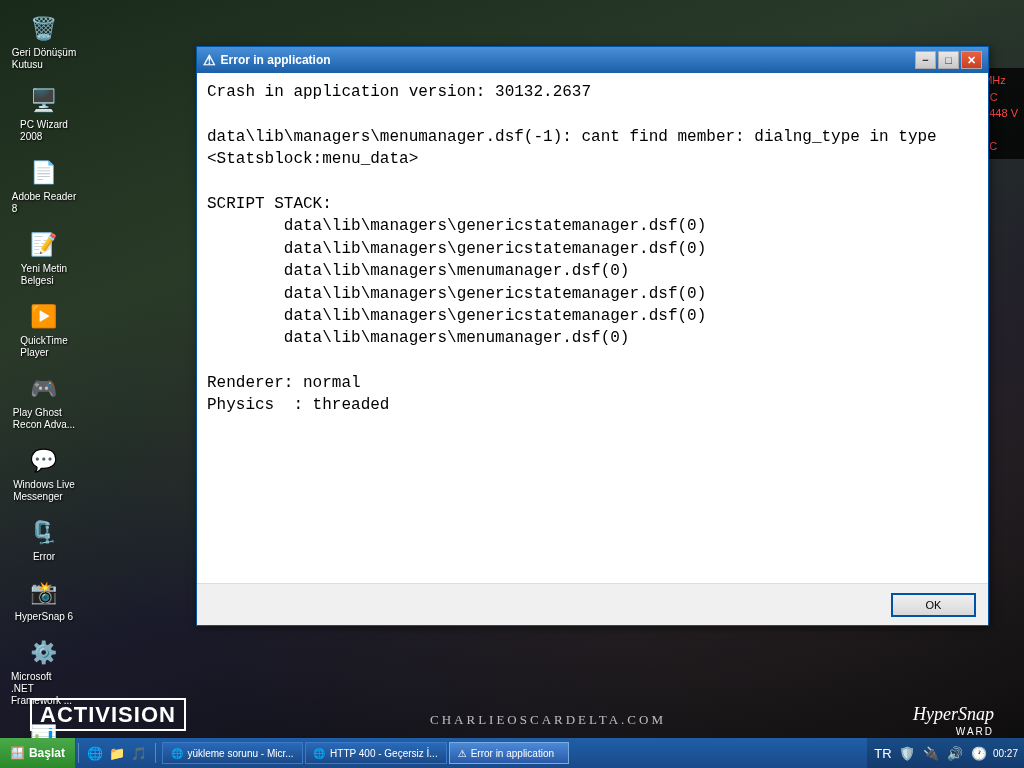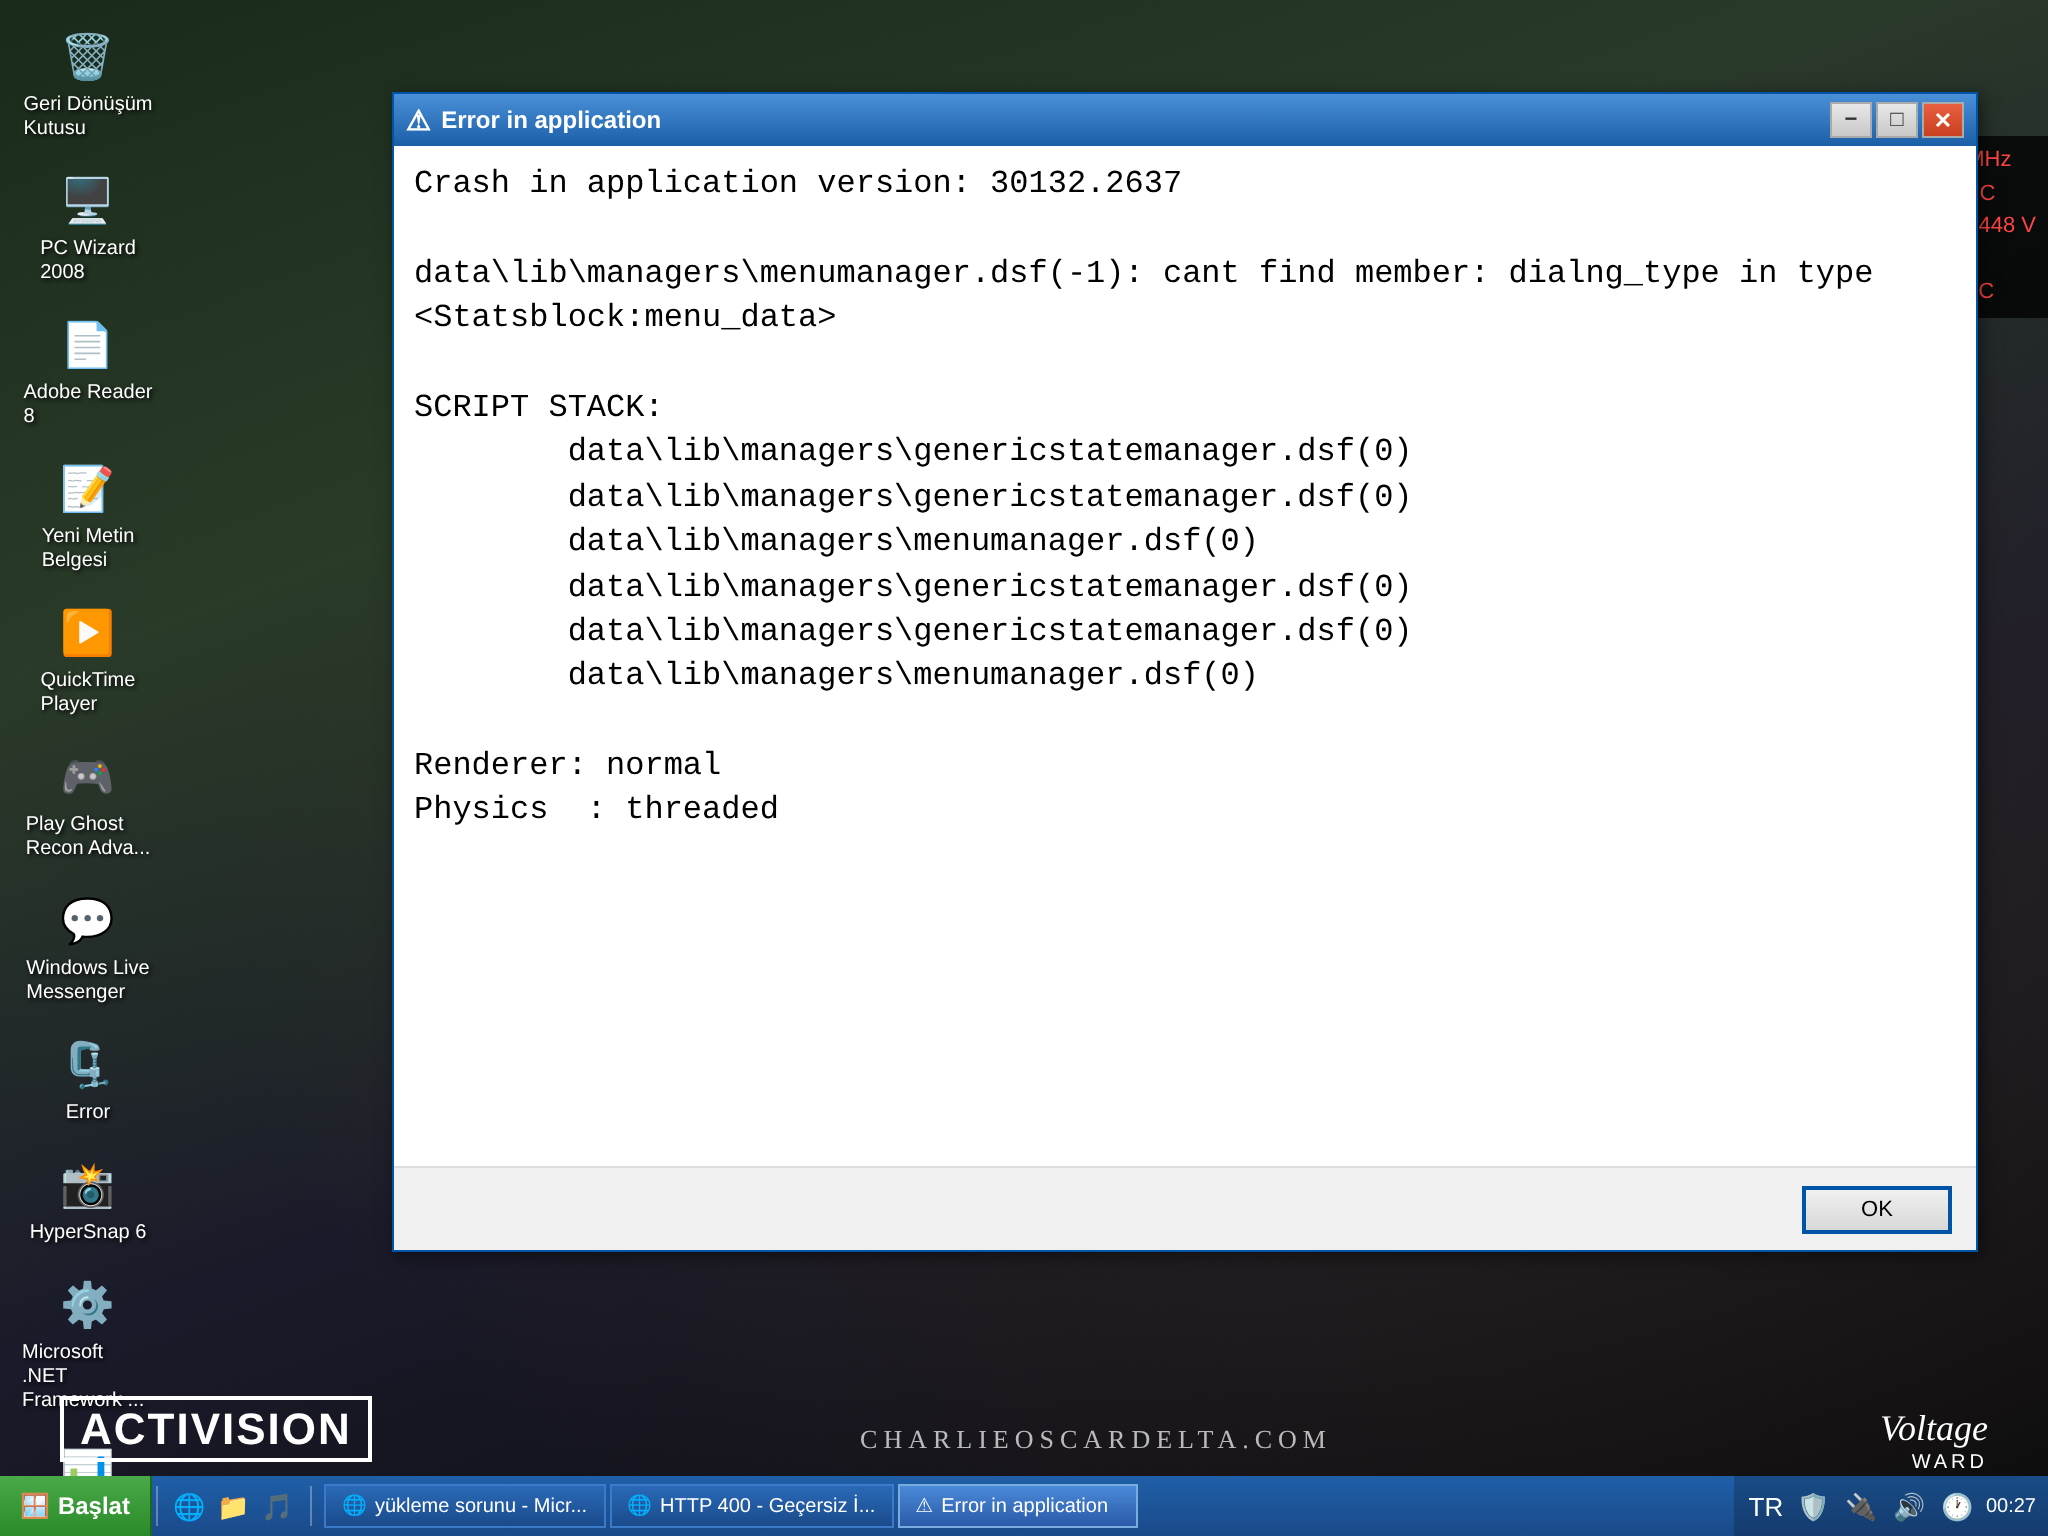--- a/index.html
+++ b/index.html
@@ -189,21 +189,21 @@
       height: 42px;
       background: #f0f0f0;
       border-top: 1px solid #ddd;
       display: flex;
       align-items: center;
       justify-content: flex-end;
       padding: 0 12px;
     }
 
     .ok-button {
-      width: 75px;
+      width: 85px;
       height: 24px;
       background: linear-gradient(to bottom, #f0f0f0, #d8d8d8);
       border: 2px solid #0054a6;
       display: flex;
       align-items: center;
       justify-content: center;
       font-size: 11px;
       font-family: 'Tahoma', sans-serif;
       cursor: pointer;
       color: #000;
@@ -398,21 +398,21 @@
   </div>
 
   <div class="activision-logo">
     <span>ACTIVISION</span>
   </div>
 
   <div class="cod-url">CharlieOscarDelta.com</div>
 
   <div class="iw-logo">
     <div style="font-size:10px; color:white; text-align:right; line-height:1.2;">
-      <span style="font-size:18px; font-style:italic; font-family:serif;">Voltage</span><br>
+      <span style="font-size:18px; font-style:italic; font-family:serif;">HyperSnap</span><br>
       <span style="font-size:10px; letter-spacing:2px;">WARD</span>
     </div>
   </div>
 
   <div class="taskbar">
     <div class="start-button">
       <span>🪟</span>
       <span>Başlat</span>
     </div>
     <div class="taskbar-divider"></div>

